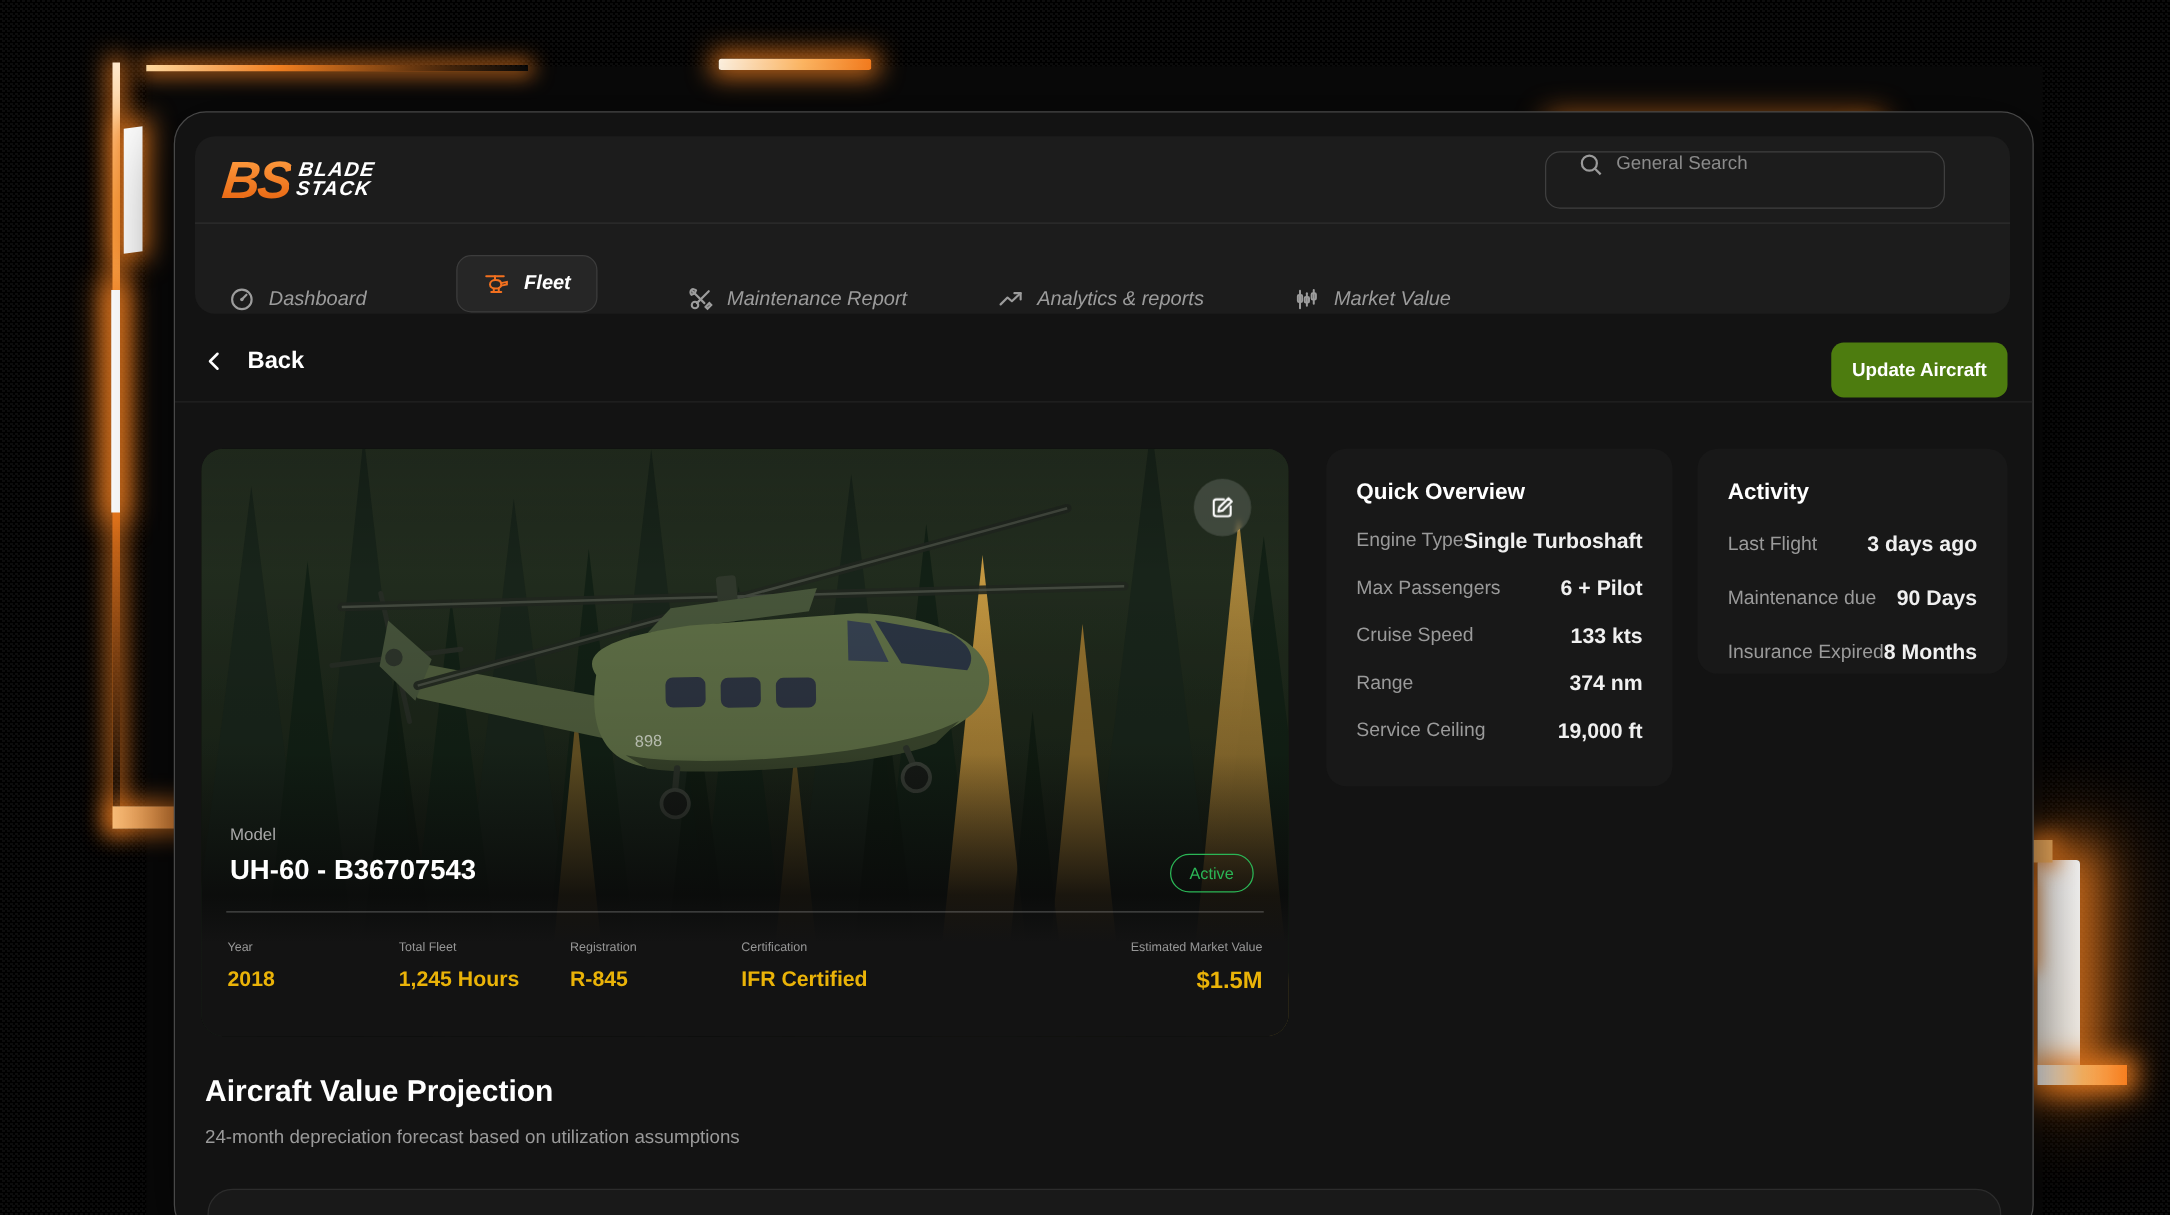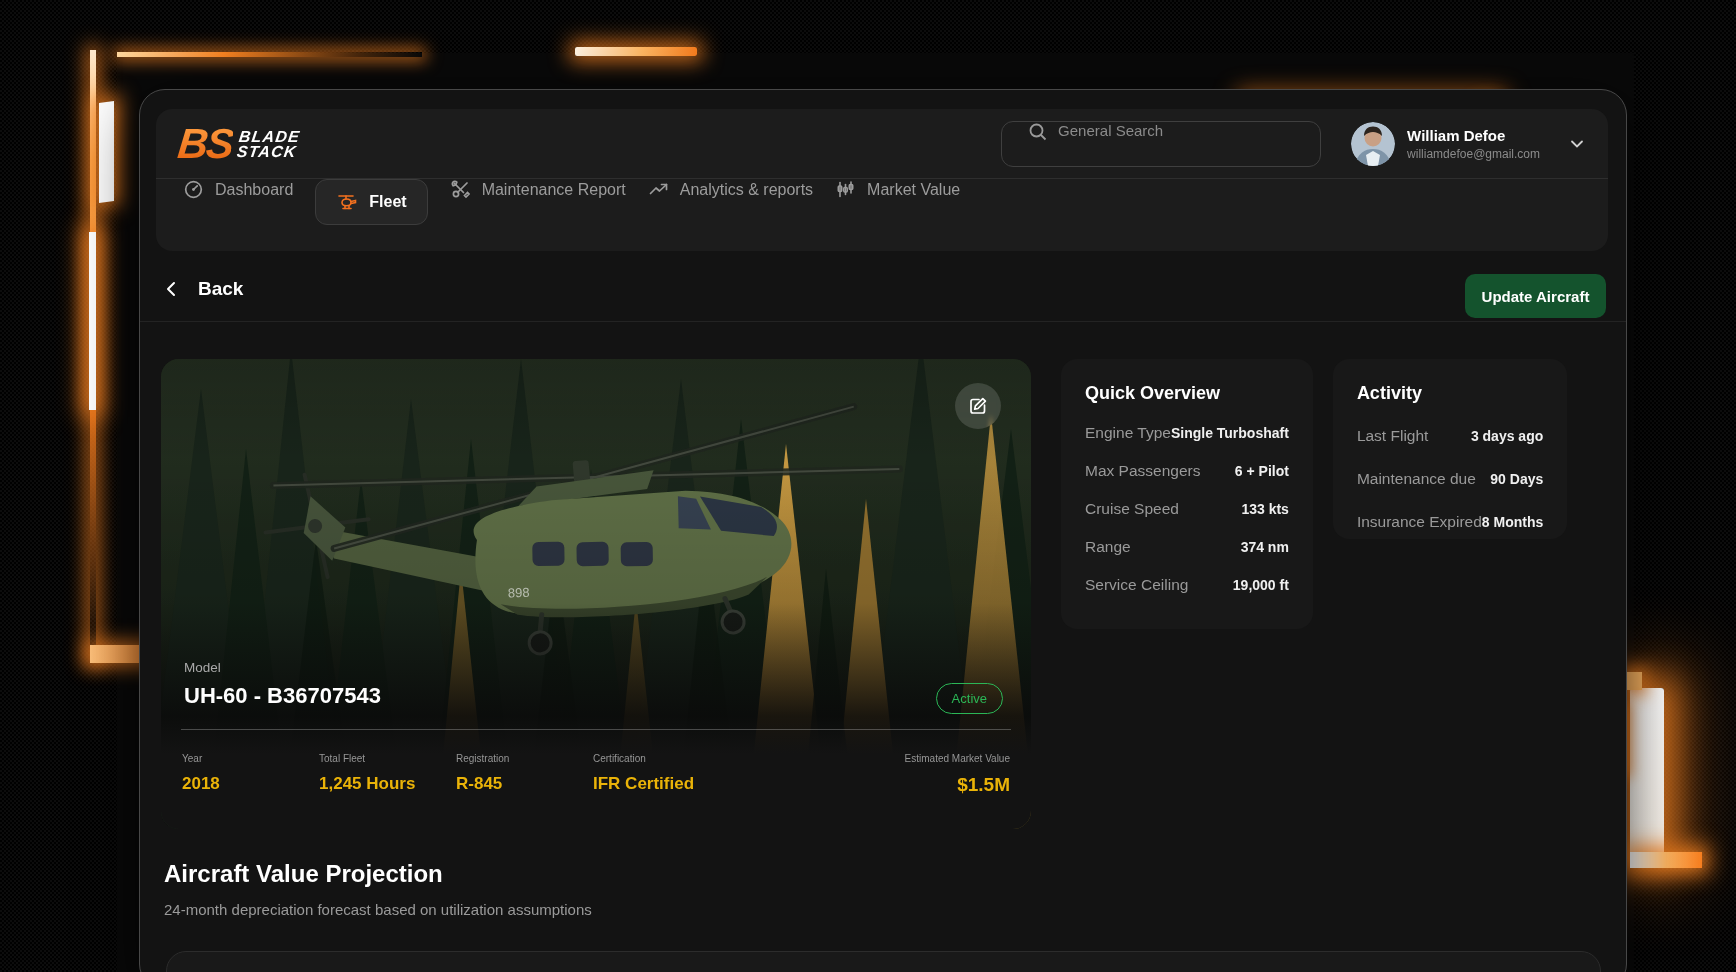--- a/index.html
+++ b/index.html
@@ -68,32 +68,32 @@
     display:flex; align-items:flex-start; gap:10px; padding:0 26px; margin-right:30px; }
   .search input { flex:1; background:transparent; border:none; outline:none;
     color:#ddd; font-size:15px; font-family:"Liberation Sans", sans-serif; }
   .search input::placeholder { color:#8b8b8b; }
   .user { display:flex; align-items:center; gap:12px; cursor:pointer; }
   .avatar { width:44px; height:44px; border-radius:50%; overflow:hidden; flex:0 0 auto; }
   .user-name { color:#fff; font-size:15px; font-weight:600; }
   .user-email { color:#8b8b8b; font-size:12px; margin-top:3px; }
   .chev { margin-left:16px; display:flex; }
   .header-divider { height:1px; background:#2e2e2e; }
-  .header-row2 { height:71px; display:flex; align-items:flex-start; gap:22px; padding:0 27px; }
+  .header-row2 { height:71px; display:flex; align-items:flex-end; gap:72px; padding:0 27px;font-style:italic; }
   .nav-item { display:flex; align-items:center; gap:11px; color:#9c9c9c; font-size:16px;
     cursor:pointer; }
   .nav-item.active { background:#262626; border:1px solid #3c3c3c; border-radius:12px;
     padding:11px 20px; color:#fff; font-weight:700; }
 
   
   .back-row { position:absolute; left:22px; top:188px; display:flex; align-items:center;
     gap:16px; color:#fff; cursor:pointer; }
   .back-label { font-size:19px; font-weight:600; }
   .update-btn { position:absolute; right:20px; top:184px; width:141px; height:44px;
-    background:#14532d; color:#fff; font-size:15px; font-weight:600; border:none;
+    background:#4d7c0f; color:#fff; font-size:15px; font-weight:600; border:none;
     border-radius:10px; cursor:pointer; font-family:"Liberation Sans", sans-serif; }
   .page-divider { position:absolute; left:0; right:0; top:231px; height:1px; background:#232323; }
 
   
   .main { position:absolute; left:21px; top:269px; width:1446px; height:470px;
     display:grid; grid-template-columns:870px 1fr; column-gap:30px; }
 
   .hero { position:relative; border-radius:18px; overflow:hidden; background:#0f130e; }
   .hero svg.scene { position:absolute; inset:0; }
   .hero-shade { position:absolute; inset:0;
@@ -118,21 +118,21 @@
 
   .right-col { display:flex; flex-direction:row; gap:20px; }
   .panel { background:#181818; border-radius:16px; padding:20px 24px; }
   .panel.qo { height:270px; }
   .panel.act { height:180px; }
   .panel-title { color:#fff; font-size:18px; font-weight:700; margin-top:4px; }
   .panel-rows { margin-top:10px; }
   .prow { display:flex; justify-content:space-between; align-items:center; height:38px; }
   .panel.act .prow { height:43px; }
   .prow-label { color:#9a9a9a; font-size:15.5px; }
-  .prow-value { color:#f0f0f0; font-size:14px; font-weight:600; }
+  .prow-value { color:#f0f0f0; font-size:17px; font-weight:600; }
 
   
   .proj { position:absolute; left:24px; top:770px; }
   .proj-title { color:#fff; font-size:24px; font-weight:700; }
   .proj-sub { color:#9a9a9a; font-size:15px; margin-top:13px; }
   .chart-card { position:absolute; left:26px; width:1435px; top:861px; height:130px;
     background:#191919; border:1px solid #2c2c2c; border-radius:20px 20px 0 0; }
 
   svg { display:block; }
 </style>
@@ -167,40 +167,20 @@
       </div>
       <div class="hspacer"></div>
       <div class="search">
         <span>
           <svg width="20" height="20" viewBox="0 0 20 20" fill="none" stroke="#9a9a9a" stroke-width="1.8">
             <circle cx="8.5" cy="8.5" r="6"></circle>
               <line x1="13" y1="13" x2="17.5" y2="17.5"></line>
           </svg>
         </span>
         <input type="text" placeholder="General Search" style="">
-      </div>
-      <div class="user">
-        <span class="avatar">
-          <svg width="44" height="44" viewBox="0 0 44 44">
-            <circle cx="22" cy="22" r="22" fill="#b4c3d1"></circle>
-            <path d="M4 44 C6 31 14 27 22 27 C30 27 38 31 40 44 Z" fill="#7e94a8"></path>
-            <path d="M15 33 L22 29 L29 33 L27 44 L17 44 Z" fill="#e8eef2"></path>
-            <circle cx="22" cy="16" r="8.5" fill="#c9a085"></circle>
-            <path d="M13 14 C13 7.5 17 4.5 22 4.5 C27 4.5 31 7.5 31 14 C28 11 25 10 22 10 C19 10 16 11 13 14 Z" fill="#2c241e"></path>
-          </svg>
-        </span>
-        <span>
-          <div class="user-name">William Defoe</div>
-          <div class="user-email">williamdefoe@gmail.com</div>
-        </span>
-        <span class="chev">
-          <svg width="18" height="18" viewBox="0 0 18 18" fill="none" stroke="#cfcfcf" stroke-width="1.8" stroke-linecap="round">
-            <polyline points="4,6.5 9,11.5 14,6.5"></polyline>
-          </svg>
-        </span>
       </div>
     </div>
     <div class="header-divider"></div>
     <div class="header-row2">
       <div class="nav-item">
         <span>
           <svg width="21" height="21" viewBox="0 0 21 21" fill="none" stroke="#9c9c9c" stroke-width="1.7" stroke-linecap="round">
             <circle cx="10.5" cy="10.5" r="7.8"></circle>
             <line x1="10.5" y1="10.5" x2="14.2" y2="6.8"></line>
             <circle cx="10.5" cy="10.5" r="1.4" fill="#9c9c9c" stroke="none"></circle>

